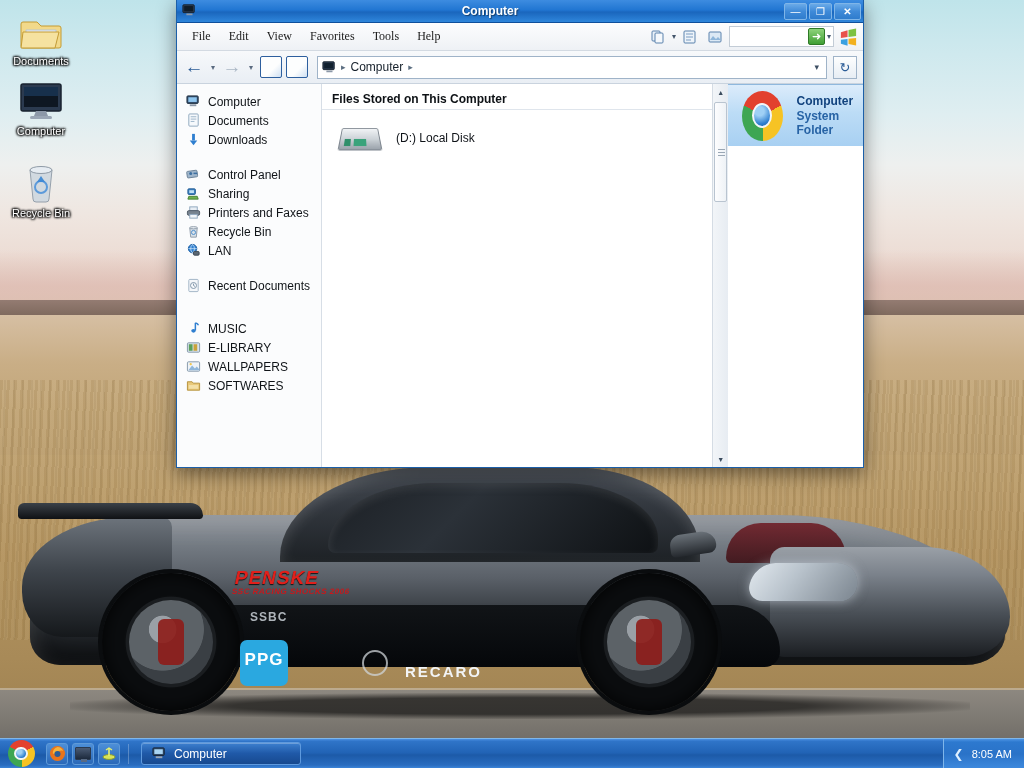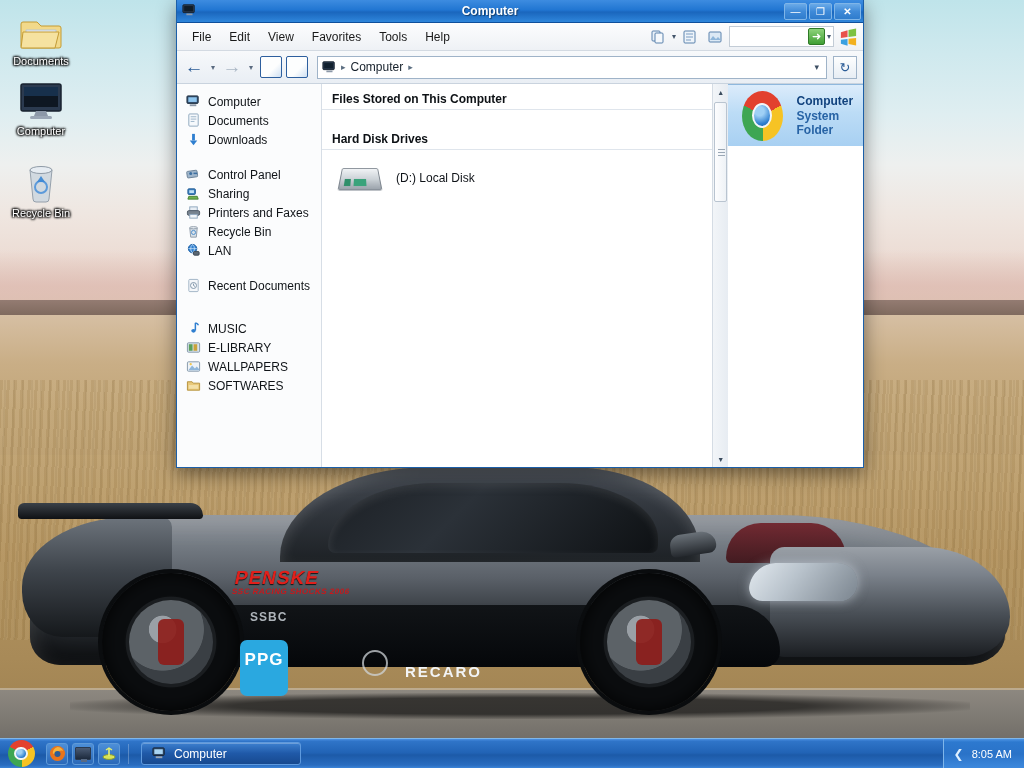--- a/index.html
+++ b/index.html
@@ -134,21 +134,21 @@
   #decal-penske {
     left: 225px; top: 112px; color: #e0201b; font-size: 19px; letter-spacing: 1px;
     transform: skewX(-12deg); text-shadow: 0 1px 1px rgba(0,0,0,.8);
   }
   #decal-penske-sub {
     left: 222px; top: 132px; color: #c6191c; font-size: 8px; letter-spacing: .5px;
     transform: skewX(-12deg);
   }
   #decal-ssbc { left: 240px; top: 155px; color: #aeb4ba; font-size: 12px; letter-spacing: 1px; }
   #decal-ppg {
-    left: 230px; top: 185px; width: 48px; height: 56px; background: #2aa8e0;
+    left: 230px; top: 185px; width: 48px; height: 46px; background: #2aa8e0;
     border-radius: 7px; color: #fff; font-size: 17px; text-align: center; line-height: 40px;
     letter-spacing: 1px;
   }
   #decal-recaro { left: 395px; top: 208px; color: #f2f4f6; font-size: 15px; letter-spacing: 2px; }
   #decal-roundel {
     left: 352px; top: 195px; width: 26px; height: 26px; border: 2px solid #cfd4d8;
     border-radius: 50%; opacity: .75;
   }
   .car-shadow {
     position: absolute; left: 60px; top: 238px; width: 900px; height: 26px;
@@ -194,21 +194,21 @@
     color: #fff; font-size: 10px; display: flex; align-items: center; justify-content: center;
     border-radius: 2px; cursor: default;
   }
   #btn-close {
     background: linear-gradient(to bottom, #6aaae8 0%, #3f8ad8 50%, #2f7ccd 100%);
     width: 27px; font-weight: bold;
   }
   .menubar {
     height: 28px; flex: 0 0 28px; display: flex; align-items: center;
     background: linear-gradient(to bottom, #fdfdfe 0%, #eef1f5 100%);
-    border-bottom: 1px solid #d3dae2; padding-left: 6px;
+    border-bottom: 1px solid #d3dae2; padding-left: 6px; font-family: Liberation Serif, serif;
   }
   .menu-item { padding: 3px 9px; font-size: 12px; color: #1a1a1a; cursor: default; border-radius: 2px; }
   .mb-spacer { flex: 1; }
   .mb-tools { display: flex; align-items: center; gap: 3px; padding-right: 4px; }
   .tool-btn {
     width: 22px; height: 21px; display: flex; align-items: center; justify-content: center; cursor: default;
   }
   .go-box {
     width: 105px; height: 21px; background: #fff; border: 1px solid #c3ccd6;
     display: flex; align-items: center; justify-content: flex-end; gap: 2px; padding-right: 2px;
@@ -675,21 +675,20 @@
       </div>
     </div>
 
     <div class="content">
       <div class="content-scroll">
 
         <div class="section-head">Files Stored on This Computer</div>
 
 
 
-        <div class="section-head" style="margin-top:14px">Hard Disk Drives</div>
 
 
         <div class="file-row" style="padding-top:16px">
           <span style="width:44px;display:flex;justify-content:center;">
             <span class="hdd">
                 <span class="led1"></span>
                 <span class="led2"></span>
               </span>
           </span>
           <span class="file-name">(D:) Local Disk</span>

